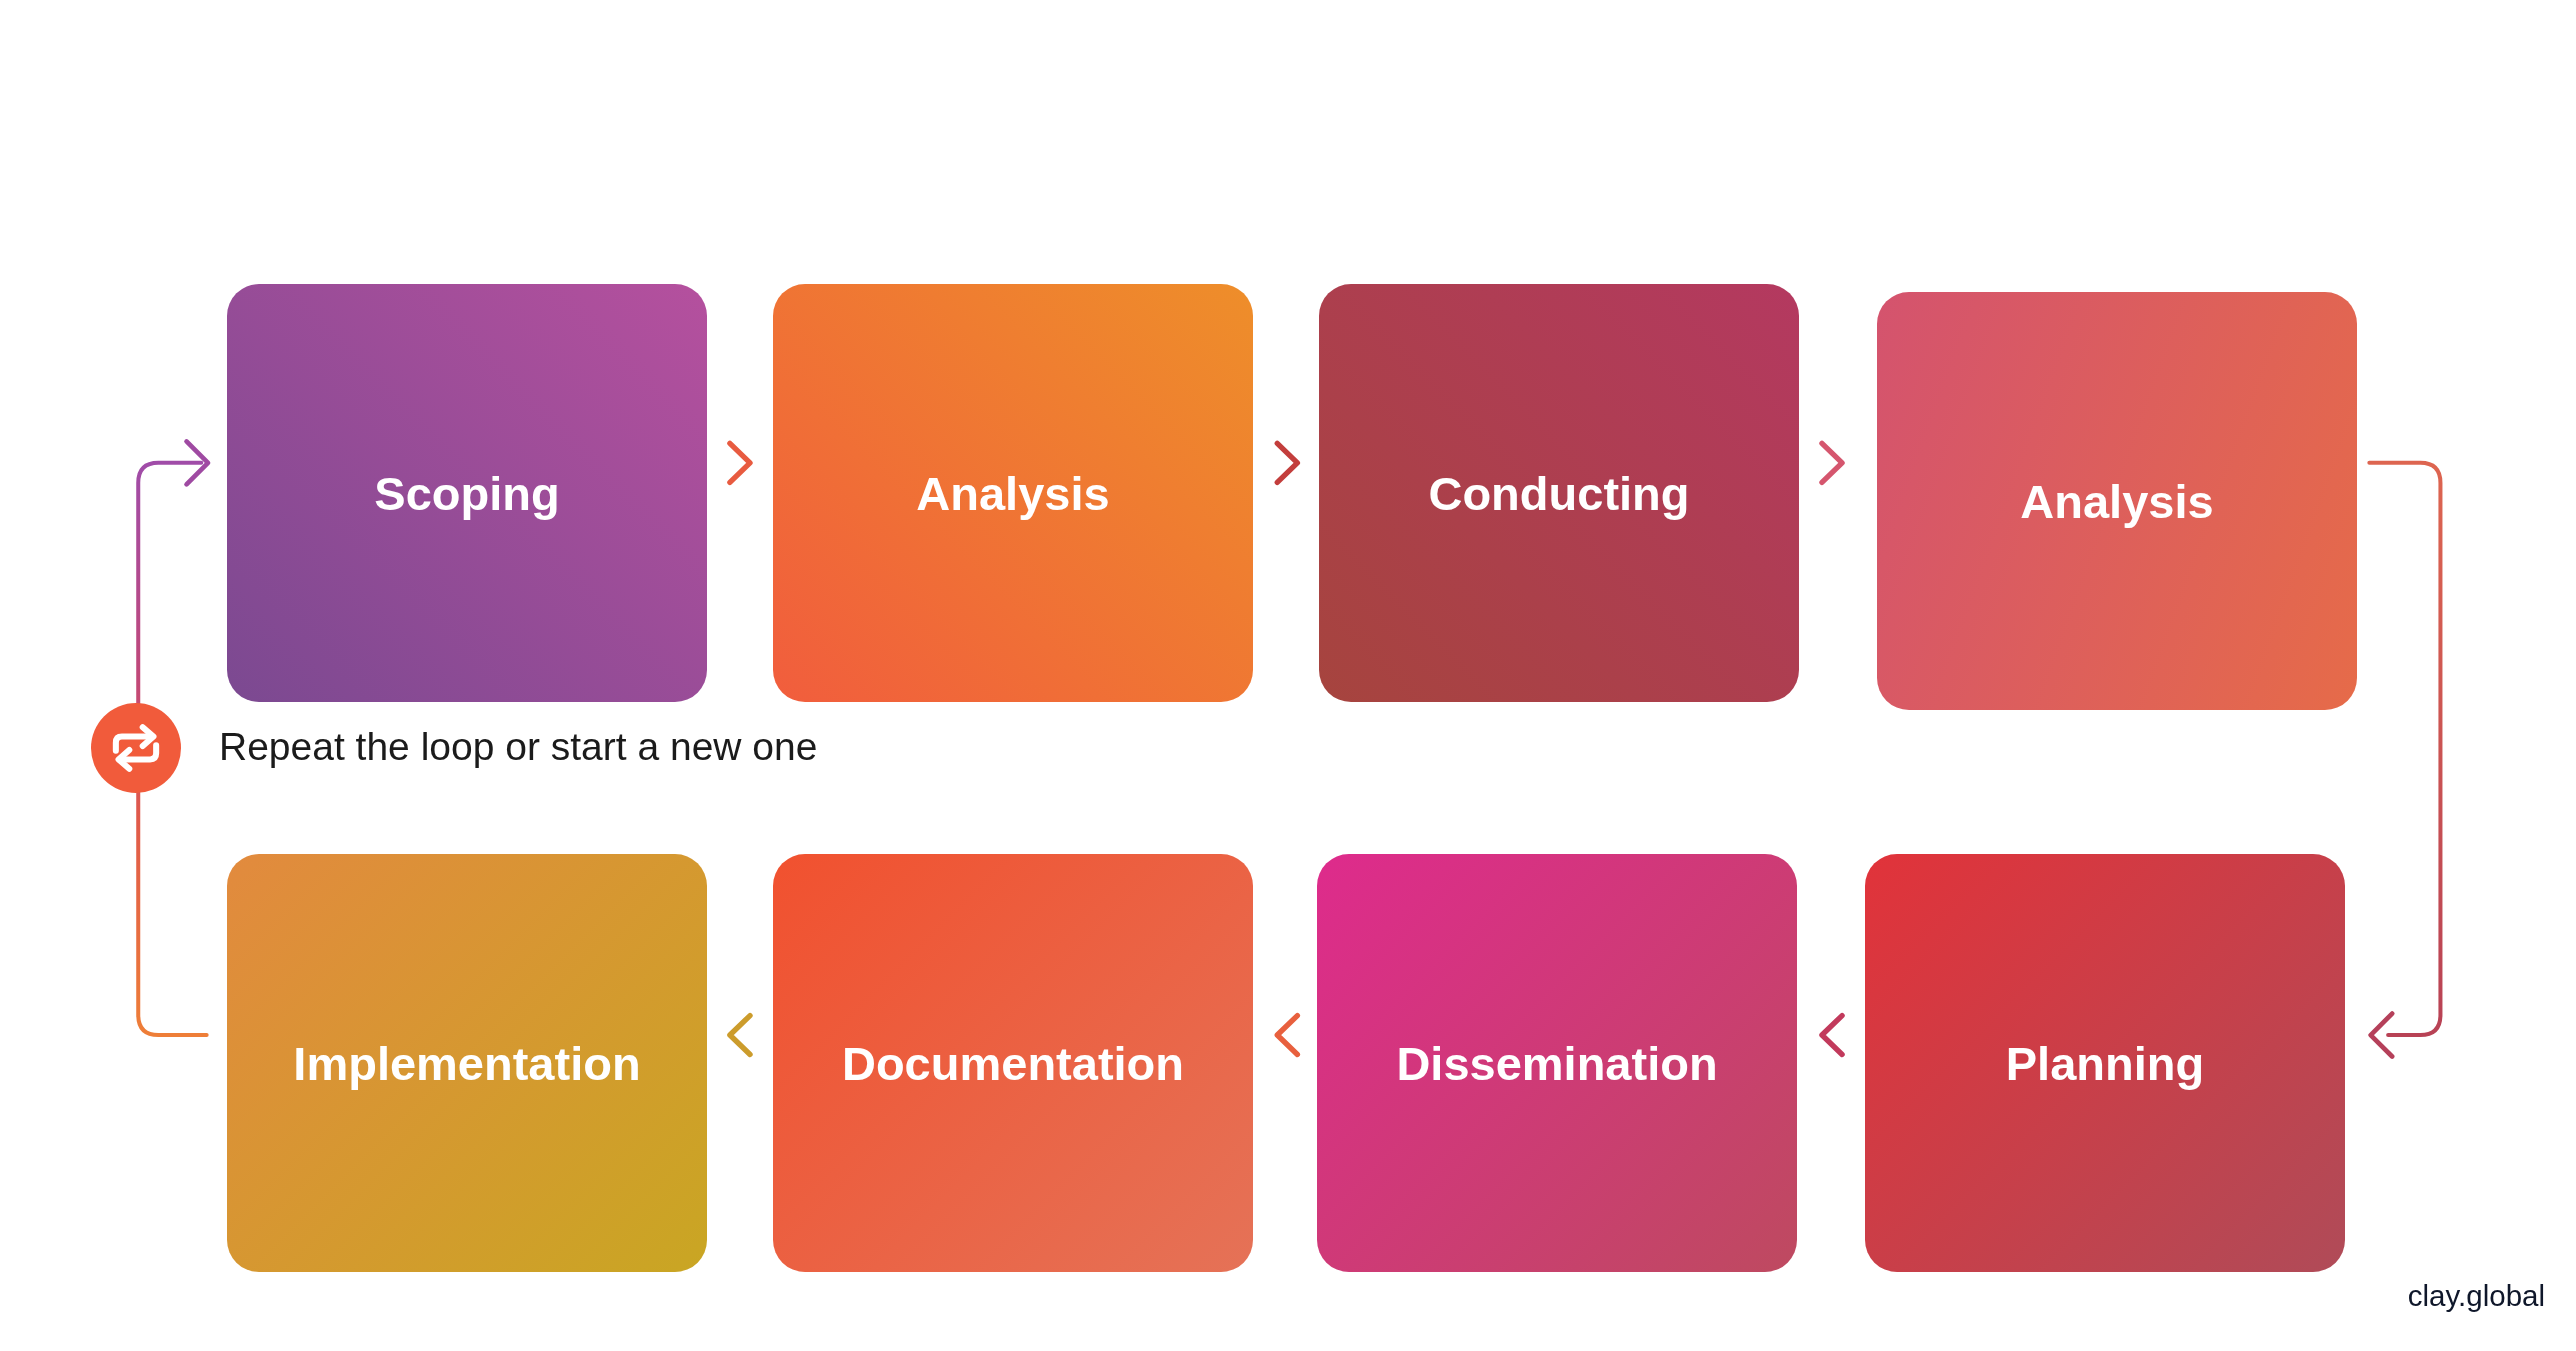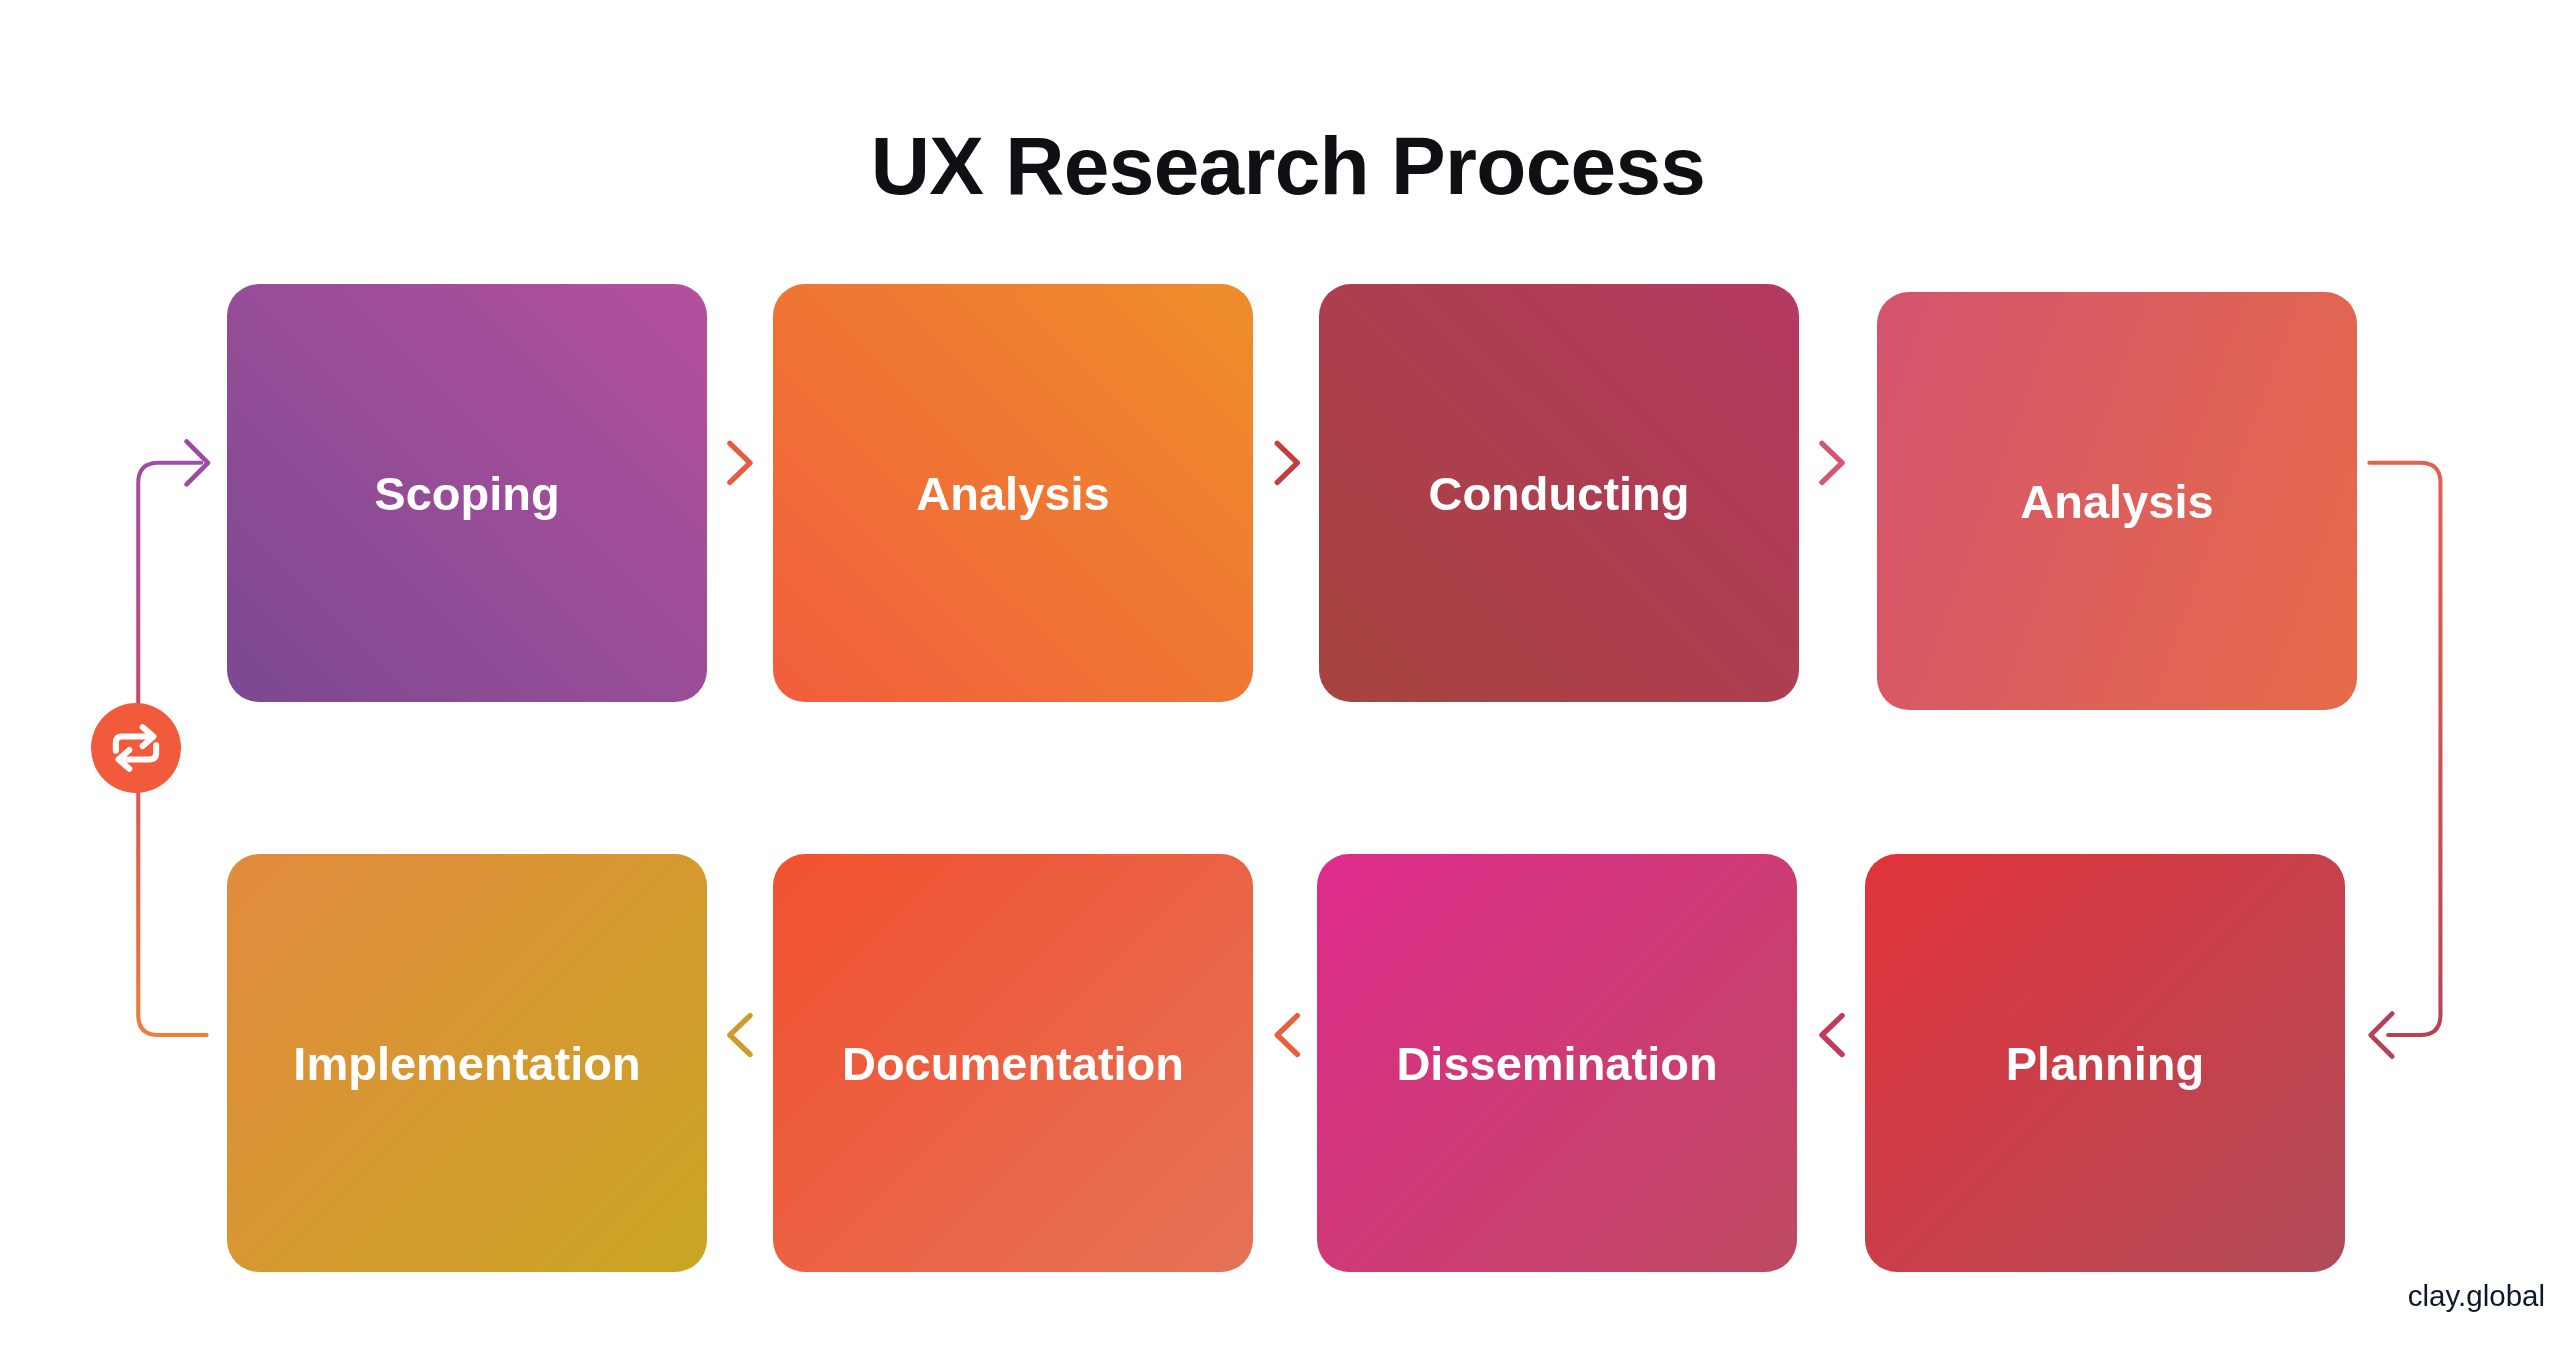--- a/index.html
+++ b/index.html
@@ -29,21 +29,20 @@
   }
   .watermark{
     position:absolute;right:31px;top:1279px;font-size:29.5px;color:#0f172a;
   }
 </style>
 </head>
 <body>
 
 <div class="canvas">
 
-  <h1 class="title">UX Research Process</h1>
 
   <svg class="connector-layer" width="2576" height="1351" viewBox="0 0 3840 2014" fill="none">
     <defs>
       <linearGradient id="leftGrad" gradientUnits="userSpaceOnUse" x1="206" y1="690" x2="206" y2="1543">
         <stop id="lg0" offset="0" stop-color="#A04CA8"></stop>
         <stop id="lg1" offset="0.38" stop-color="#C14878"></stop>
         <stop id="lg2" offset="0.62" stop-color="#E05A4A"></stop>
         <stop id="lg3" offset="1" stop-color="#EE7E38"></stop>
       </linearGradient>
       <linearGradient id="rightGrad" gradientUnits="userSpaceOnUse" x1="3638" y1="690" x2="3638" y2="1543">
@@ -98,17 +97,18 @@
     </div>
 
   <div class="loop-badge" id="loop-badge" style="background: rgb(241, 91, 59);">
     <svg width="90" height="90" viewBox="-67 -67 134 134" fill="none" stroke="#ffffff" stroke-width="9" stroke-linecap="round" stroke-linejoin="round" id="repeat-icon-svg">
       <path d="M -30,4 L -30,-8 Q -30,-17 -21,-17 L 24,-17"></path>
       <path d="M 10,-31 L 26,-17 L 10,-3"></path>
       <path d="M 30,-4 L 30,8 Q 30,17 21,17 L -24,17"></path>
       <path d="M -10,31 L -26,17 L -10,3"></path>
     </svg>
   </div>
+  <div class="loop-note">Repeat the loop or start a new one</div>
 
   <div class="watermark">clay.global</div>
 
 </div>
 
 
 </body></html>

